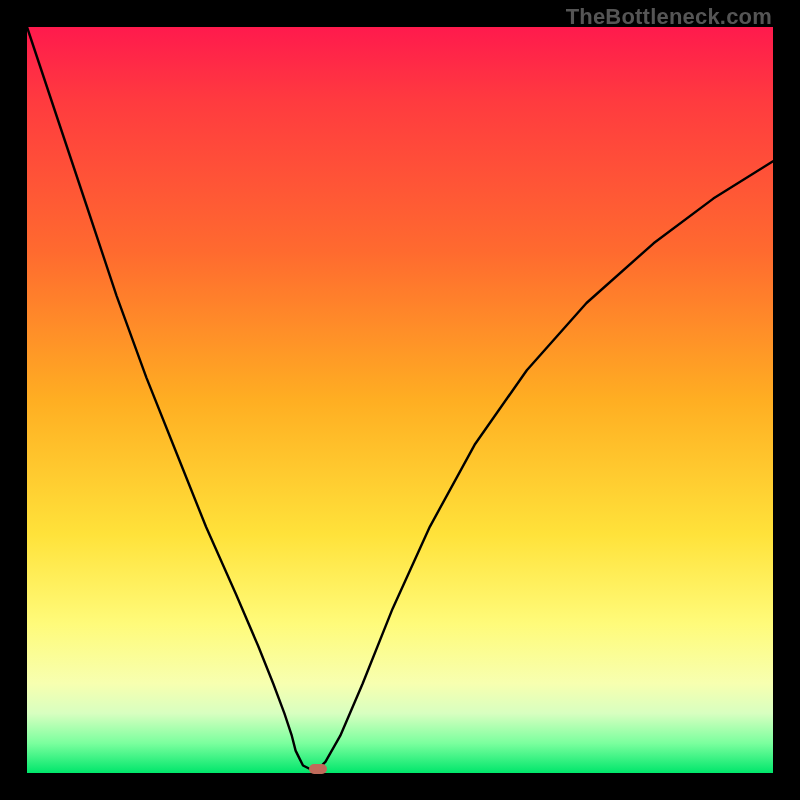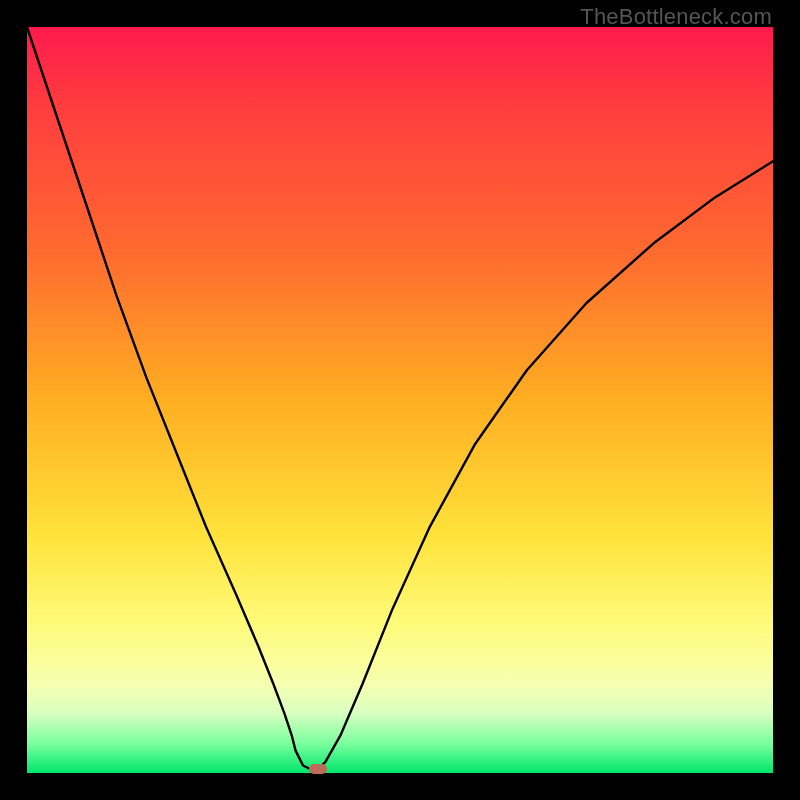--- a/index.html
+++ b/index.html
@@ -4,20 +4,21 @@
 <style>
   * { margin: 0; padding: 0; box-sizing: border-box; }
   html, body { width: 800px; height: 800px; overflow: hidden; }
   body { background: #000; font-family: Arial, Helvetica, sans-serif; }
 
   .frame {
     position: absolute;
     top: 0; left: 0;
     width: 800px; height: 800px;
     background: #000;
+    font-weight: bold;
   }
 
   .plot-area {
     position: absolute;
     left: 27px;
     top: 27px;
     width: 746px;
     height: 746px;
     
     background: linear-gradient(

